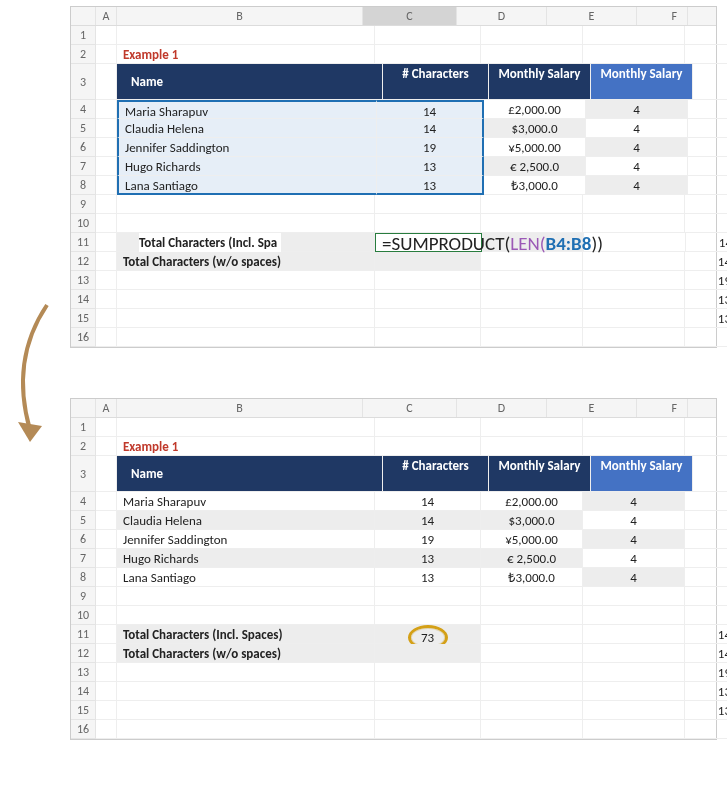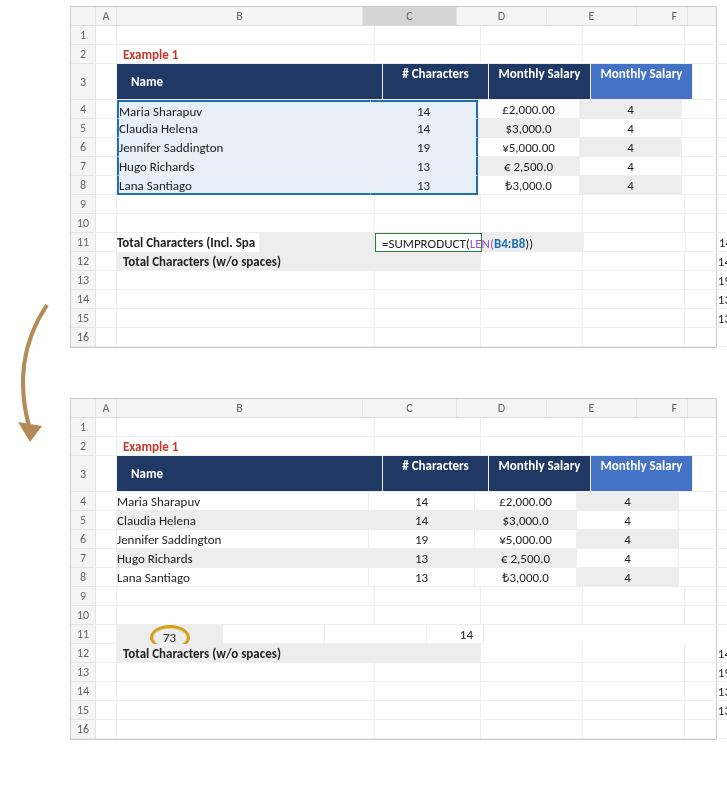--- a/index.html
+++ b/index.html
@@ -65,33 +65,33 @@
   .cF { width: 40px;  min-width:40px; text-align:right; padding-right:10px;}
 
   .example-title { color: #c0392b; font-weight: bold; font-size: 13px;}
 
   .tbl-hdr { color: #fff; font-weight: bold;}
 
   .hdr-row { height: 36px;}
   .hdr-row .cell { line-height: 17px; padding-top:1px; }
 
   .stripe { background: #ededed; }
-  .name-col { text-align: left; padding-left: 0;}
+  .name-col { text-align: left; padding-left: 6px;}
   .bold { font-weight: bold; }
   .sel-fill { background: #e6eef7;}
 
   .formula-cell {
     border: 1.5px solid #287c3e;
     background: #fff;
     z-index: 2;
   }
-  .formula-text { font-family: Calibri, Arial, sans-serif; font-size:13px; }
+  .formula-text { font-family: Calibri, Arial, sans-serif; font-size:19px; }
   .ref-blue { color: #1f6fb3; font-weight:bold;}
   .fn-purple { color: #9b59b6;}
-  .truncated-label { position:absolute; left:0; z-index:3; background:#fff; padding-right:4px;}
+  .truncated-label { position:absolute; left:22px; z-index:3; background:#fff; padding-right:4px;}
 
   .gold-ring {
     display:inline-block;
     border: 3px solid #d4a017;
     border-radius: 50%;
     padding: 2px 8px;
     font-weight: normal;
     line-height:15px;
     min-width: 18px;
     box-shadow: 0 0 0 1px #caa84a55 inset;
@@ -393,20 +393,21 @@
       <div class="cell cB"></div>
       <div class="cell cC"></div>
       <div class="cell cD"></div>
       <div class="cell cE"></div>
       <div class="cell cF"></div>
     </div>
 
   <div class="row">
     <div class="rowhead">11</div>
     <div class="cell cA"></div>
+    <div class="cell cB bold stripe">Total Characters (Incl. Spaces)</div>
     <div class="cell cC stripe">
       <span class="gold-ring">73</span>
     </div>
     <div class="cell cD"></div>
     <div class="cell cE"></div>
     <div class="cell cF">14</div>
   </div>
   <div class="row">
       <div class="rowhead">12</div>
       <div class="cell cA"></div>

